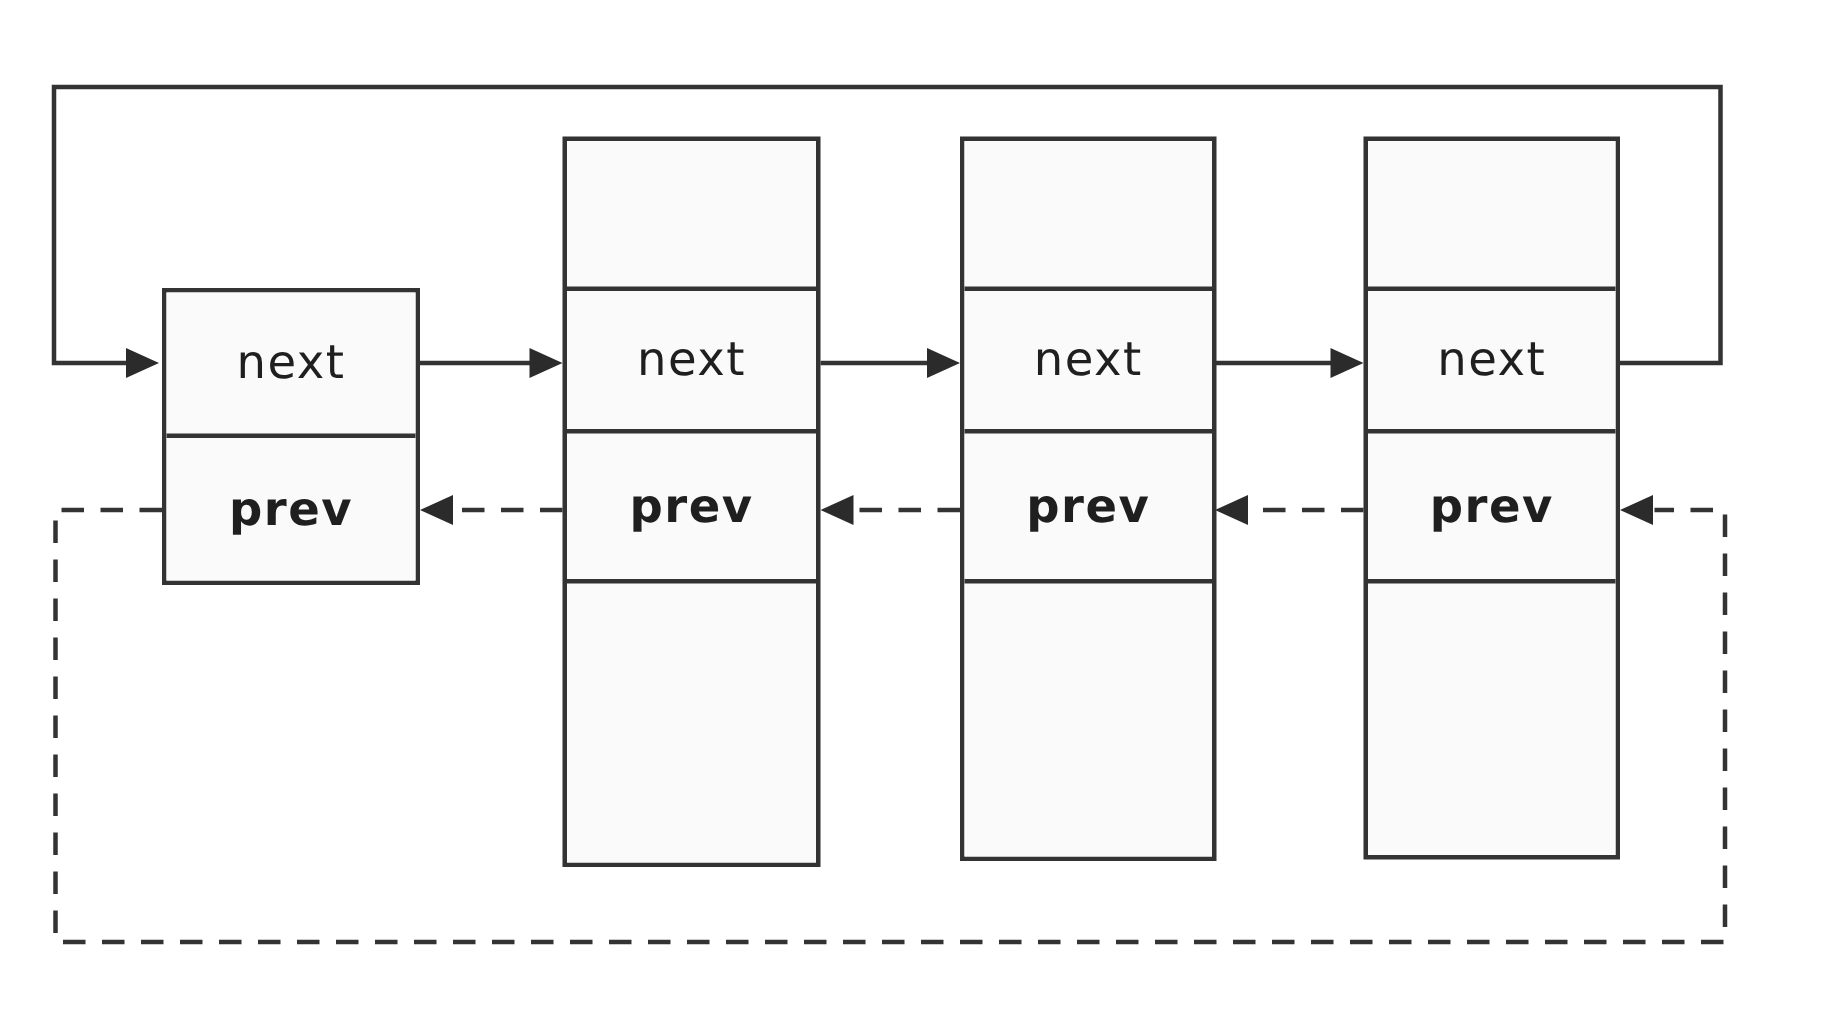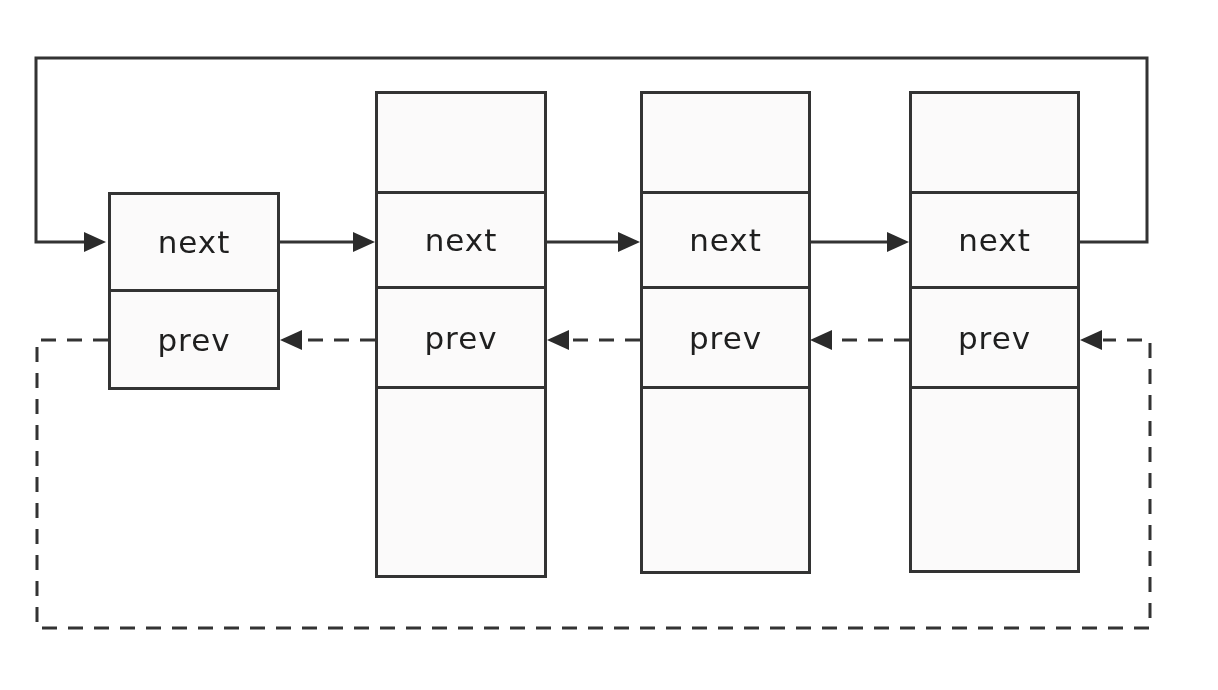--- a/index.html
+++ b/index.html
@@ -53,21 +53,21 @@
     align-items: center;
     justify-content: center;
     background: var(--cell-fill);
     color: var(--text);
     font-size: 31px;
     letter-spacing: 1px;
   }
   .cell + .cell { border-top: 3px solid var(--line); }
   .cell-pad-top  { height: 97px; }
   .cell-next     { height: 95px; }
-  .cell-prev     { height: 100px; }
+  .cell-prev     { height: 100px; font-weight: bold; }
   .cell-pad-bot  { flex: 1; }
   .node-1 .cell-next { height: 94px; }
   .node-1 .cell-prev { flex: 1; }
 </style>
 </head>
 <body>
 
 <div class="canvas">
 
   <div class="node node-1">

